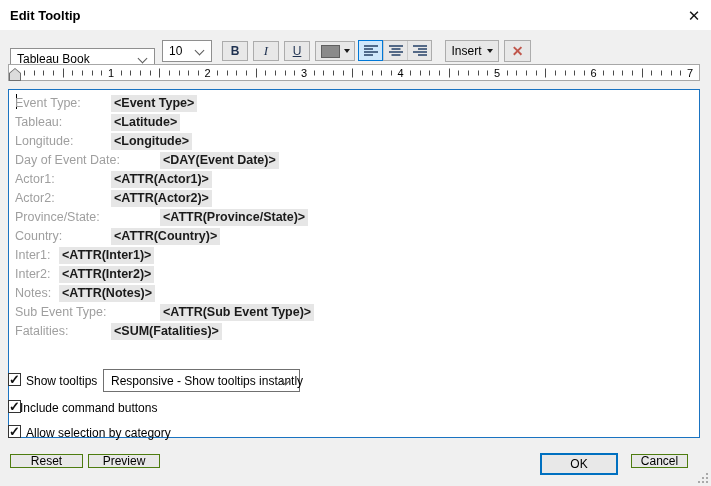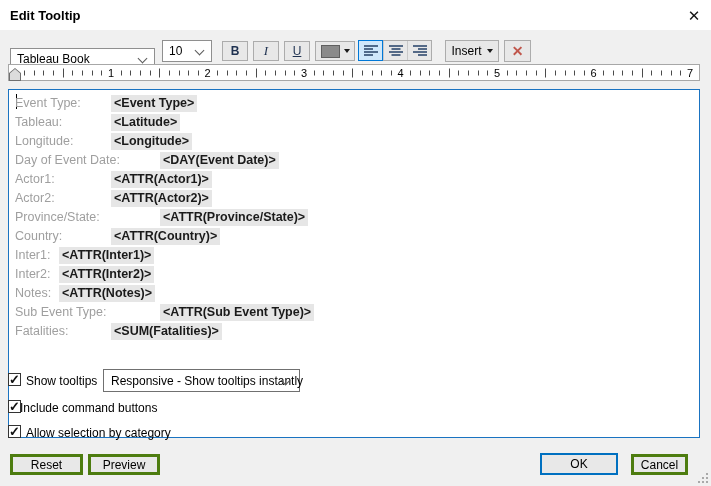--- a/index.html
+++ b/index.html
@@ -66,21 +66,21 @@
   
   .cb { position:absolute; width:13px; height:13px; background:#fff; border:1px solid #333; }
   .cb.checked::after { content:"\2713"; position:absolute; left:0px; top:-2px; font-size:13px; font-weight:bold; color:#111; }
   .opt-label { position:absolute; font-size:12px; color:#000; }
   .mode-select { position:absolute; left:103px; top:369px; width:197px; height:23px; background:#fff; border:1px solid #707070;
                  font-size:12px; color:#000; display:flex; align-items:center; cursor:pointer; }
   .mode-select .txt { padding-left:7px; white-space:nowrap; }
   .mode-select .chev { right:10px; top:7px; }
 
   
-  .pbtn { position:absolute; height:21px; background:#e8e8e8; border:3px solid #4d7c0f; font-size:12px; color:#000;
+  .pbtn { position:absolute; height:14px; background:#e8e8e8; border:1px solid #4d7c0f; font-size:12px; color:#000;
           display:flex; align-items:center; justify-content:center; cursor:pointer; }
   .reset { left:10px; top:454px; width:73px; }
   .preview { left:88px; top:454px; width:72px; }
   .ok { left:540px; top:453px; width:78px; height:22px; border:2px solid #0070c0; }
   .cancel { left:631px; top:454px; width:57px; }
 
   .grip { position:absolute; right:3px; bottom:3px; width:10px; height:10px; }
   .grip i { position:absolute; width:2px; height:2px; background:#a9a9a9; }
   .grip i:nth-child(1){ right:0; bottom:0; } .grip i:nth-child(2){ right:4px; bottom:0; }
   .grip i:nth-child(3){ right:0; bottom:4px; } .grip i:nth-child(4){ right:8px; bottom:0; }

